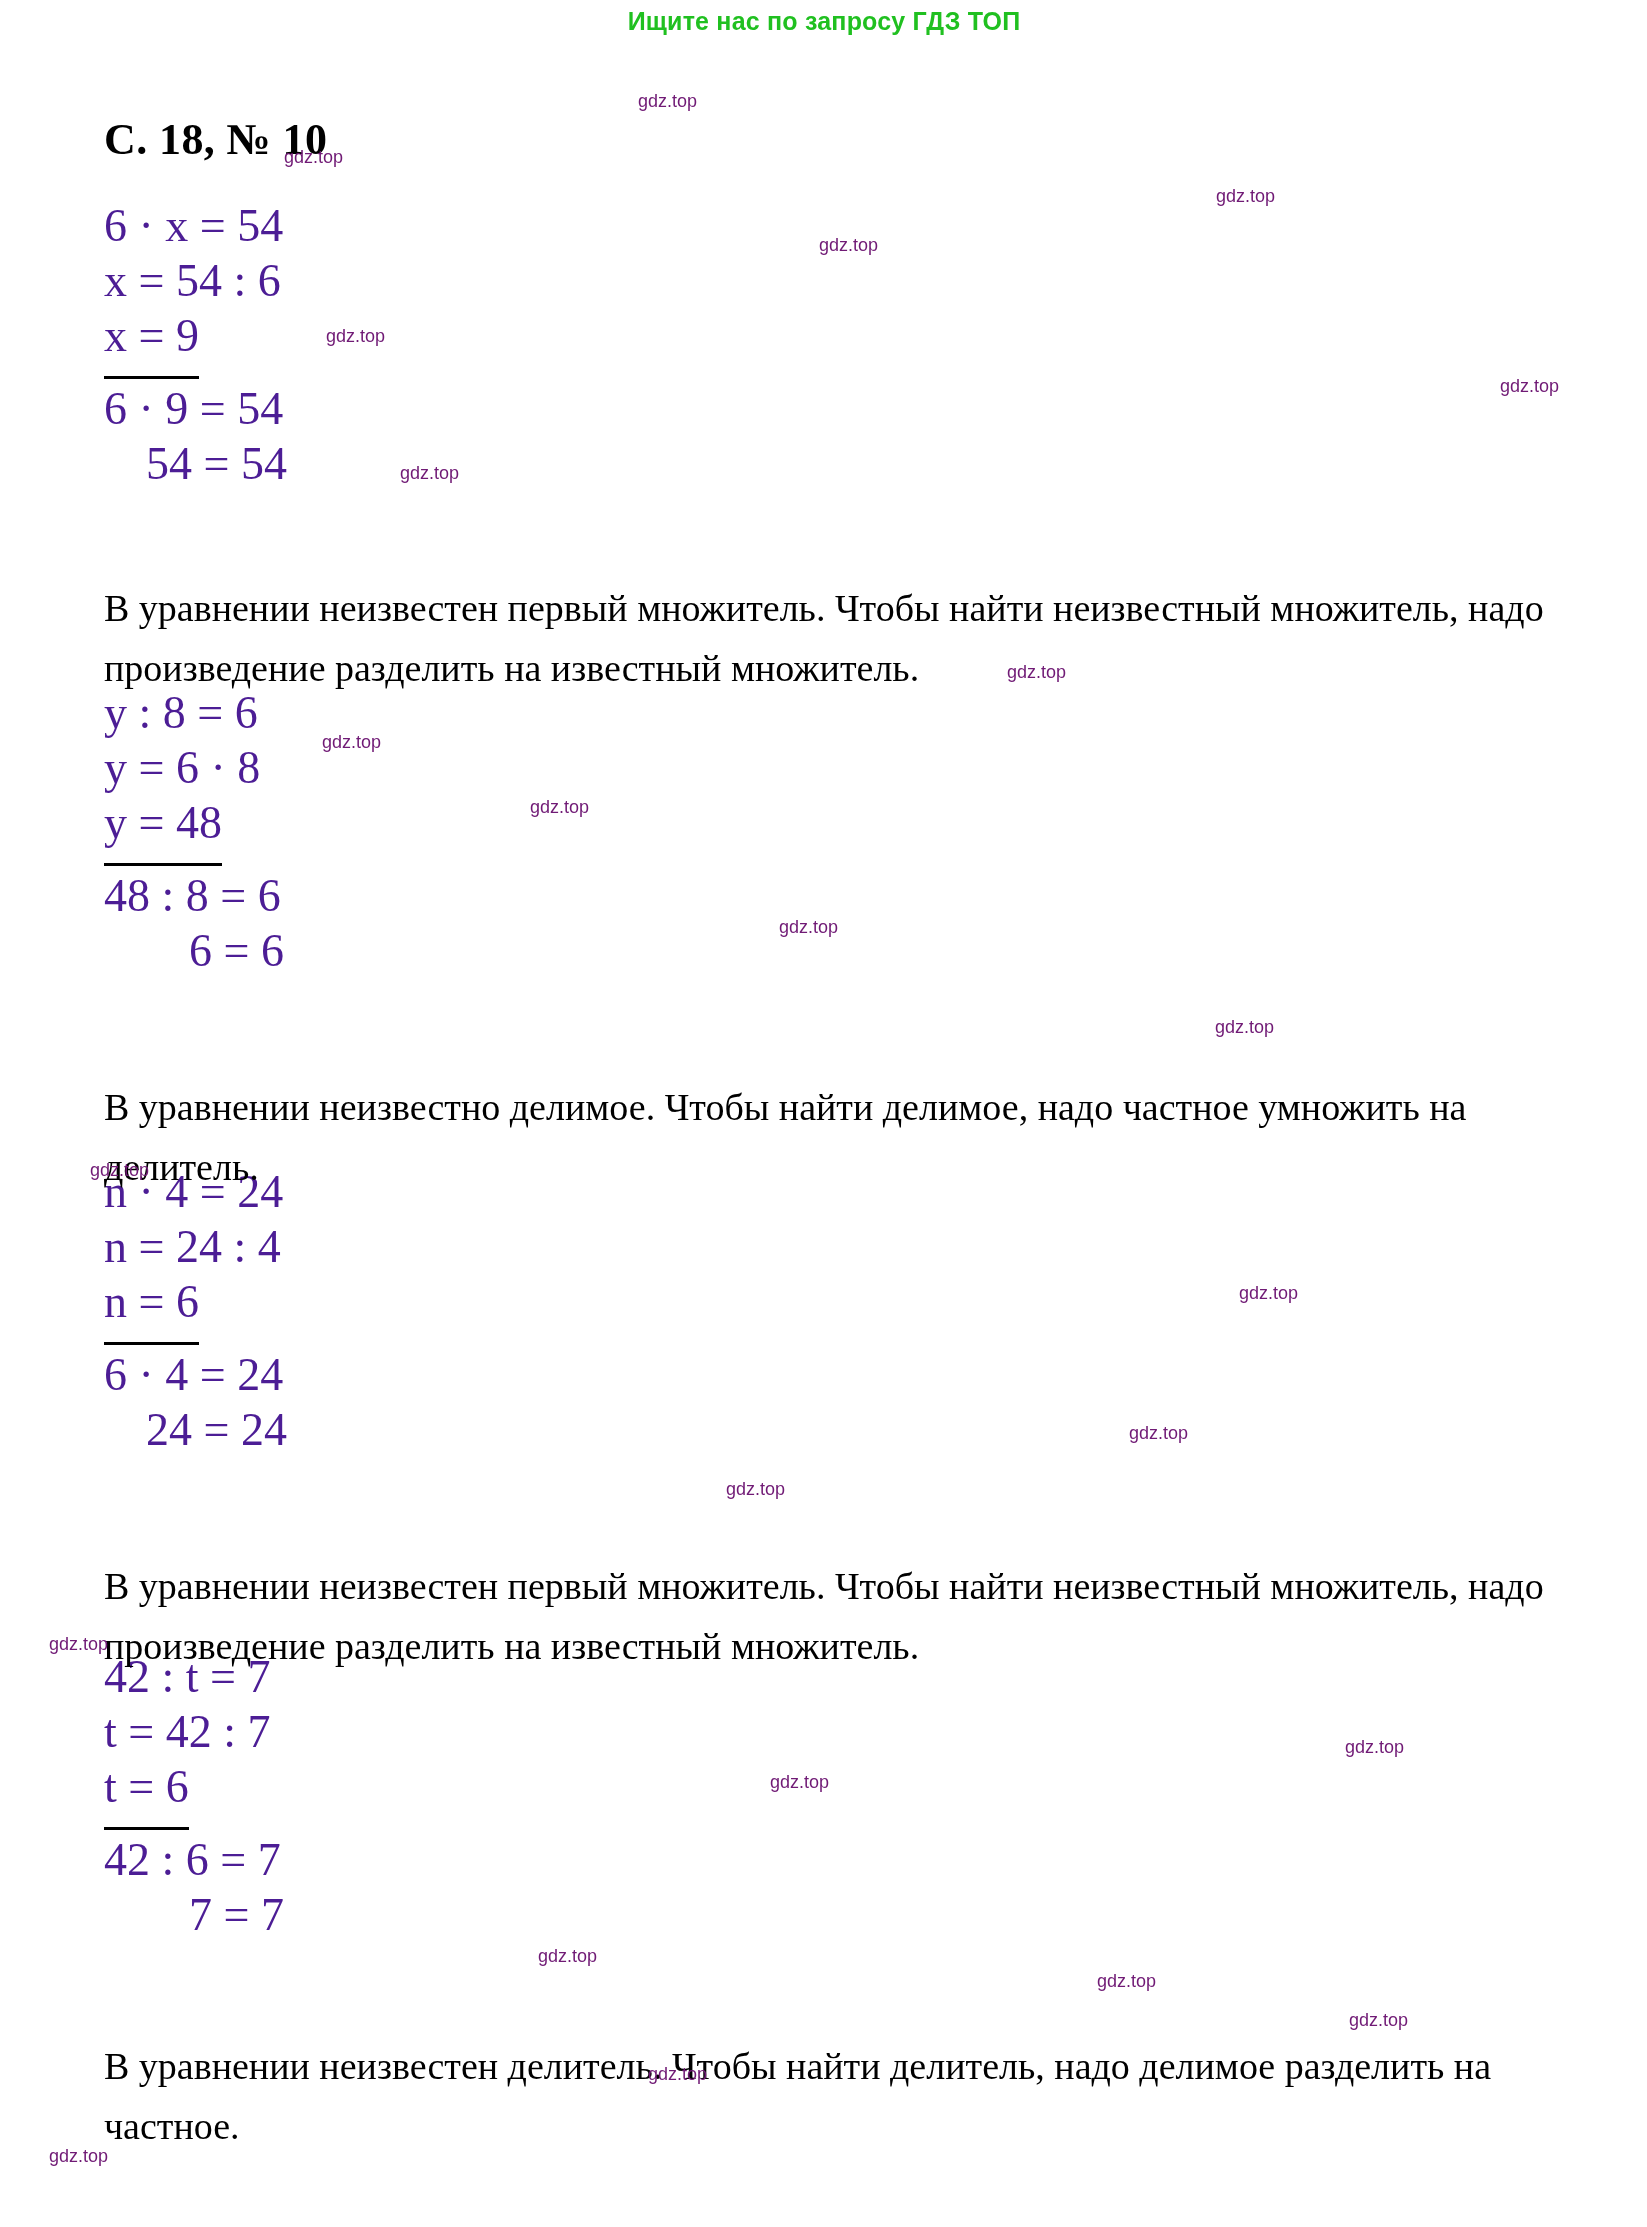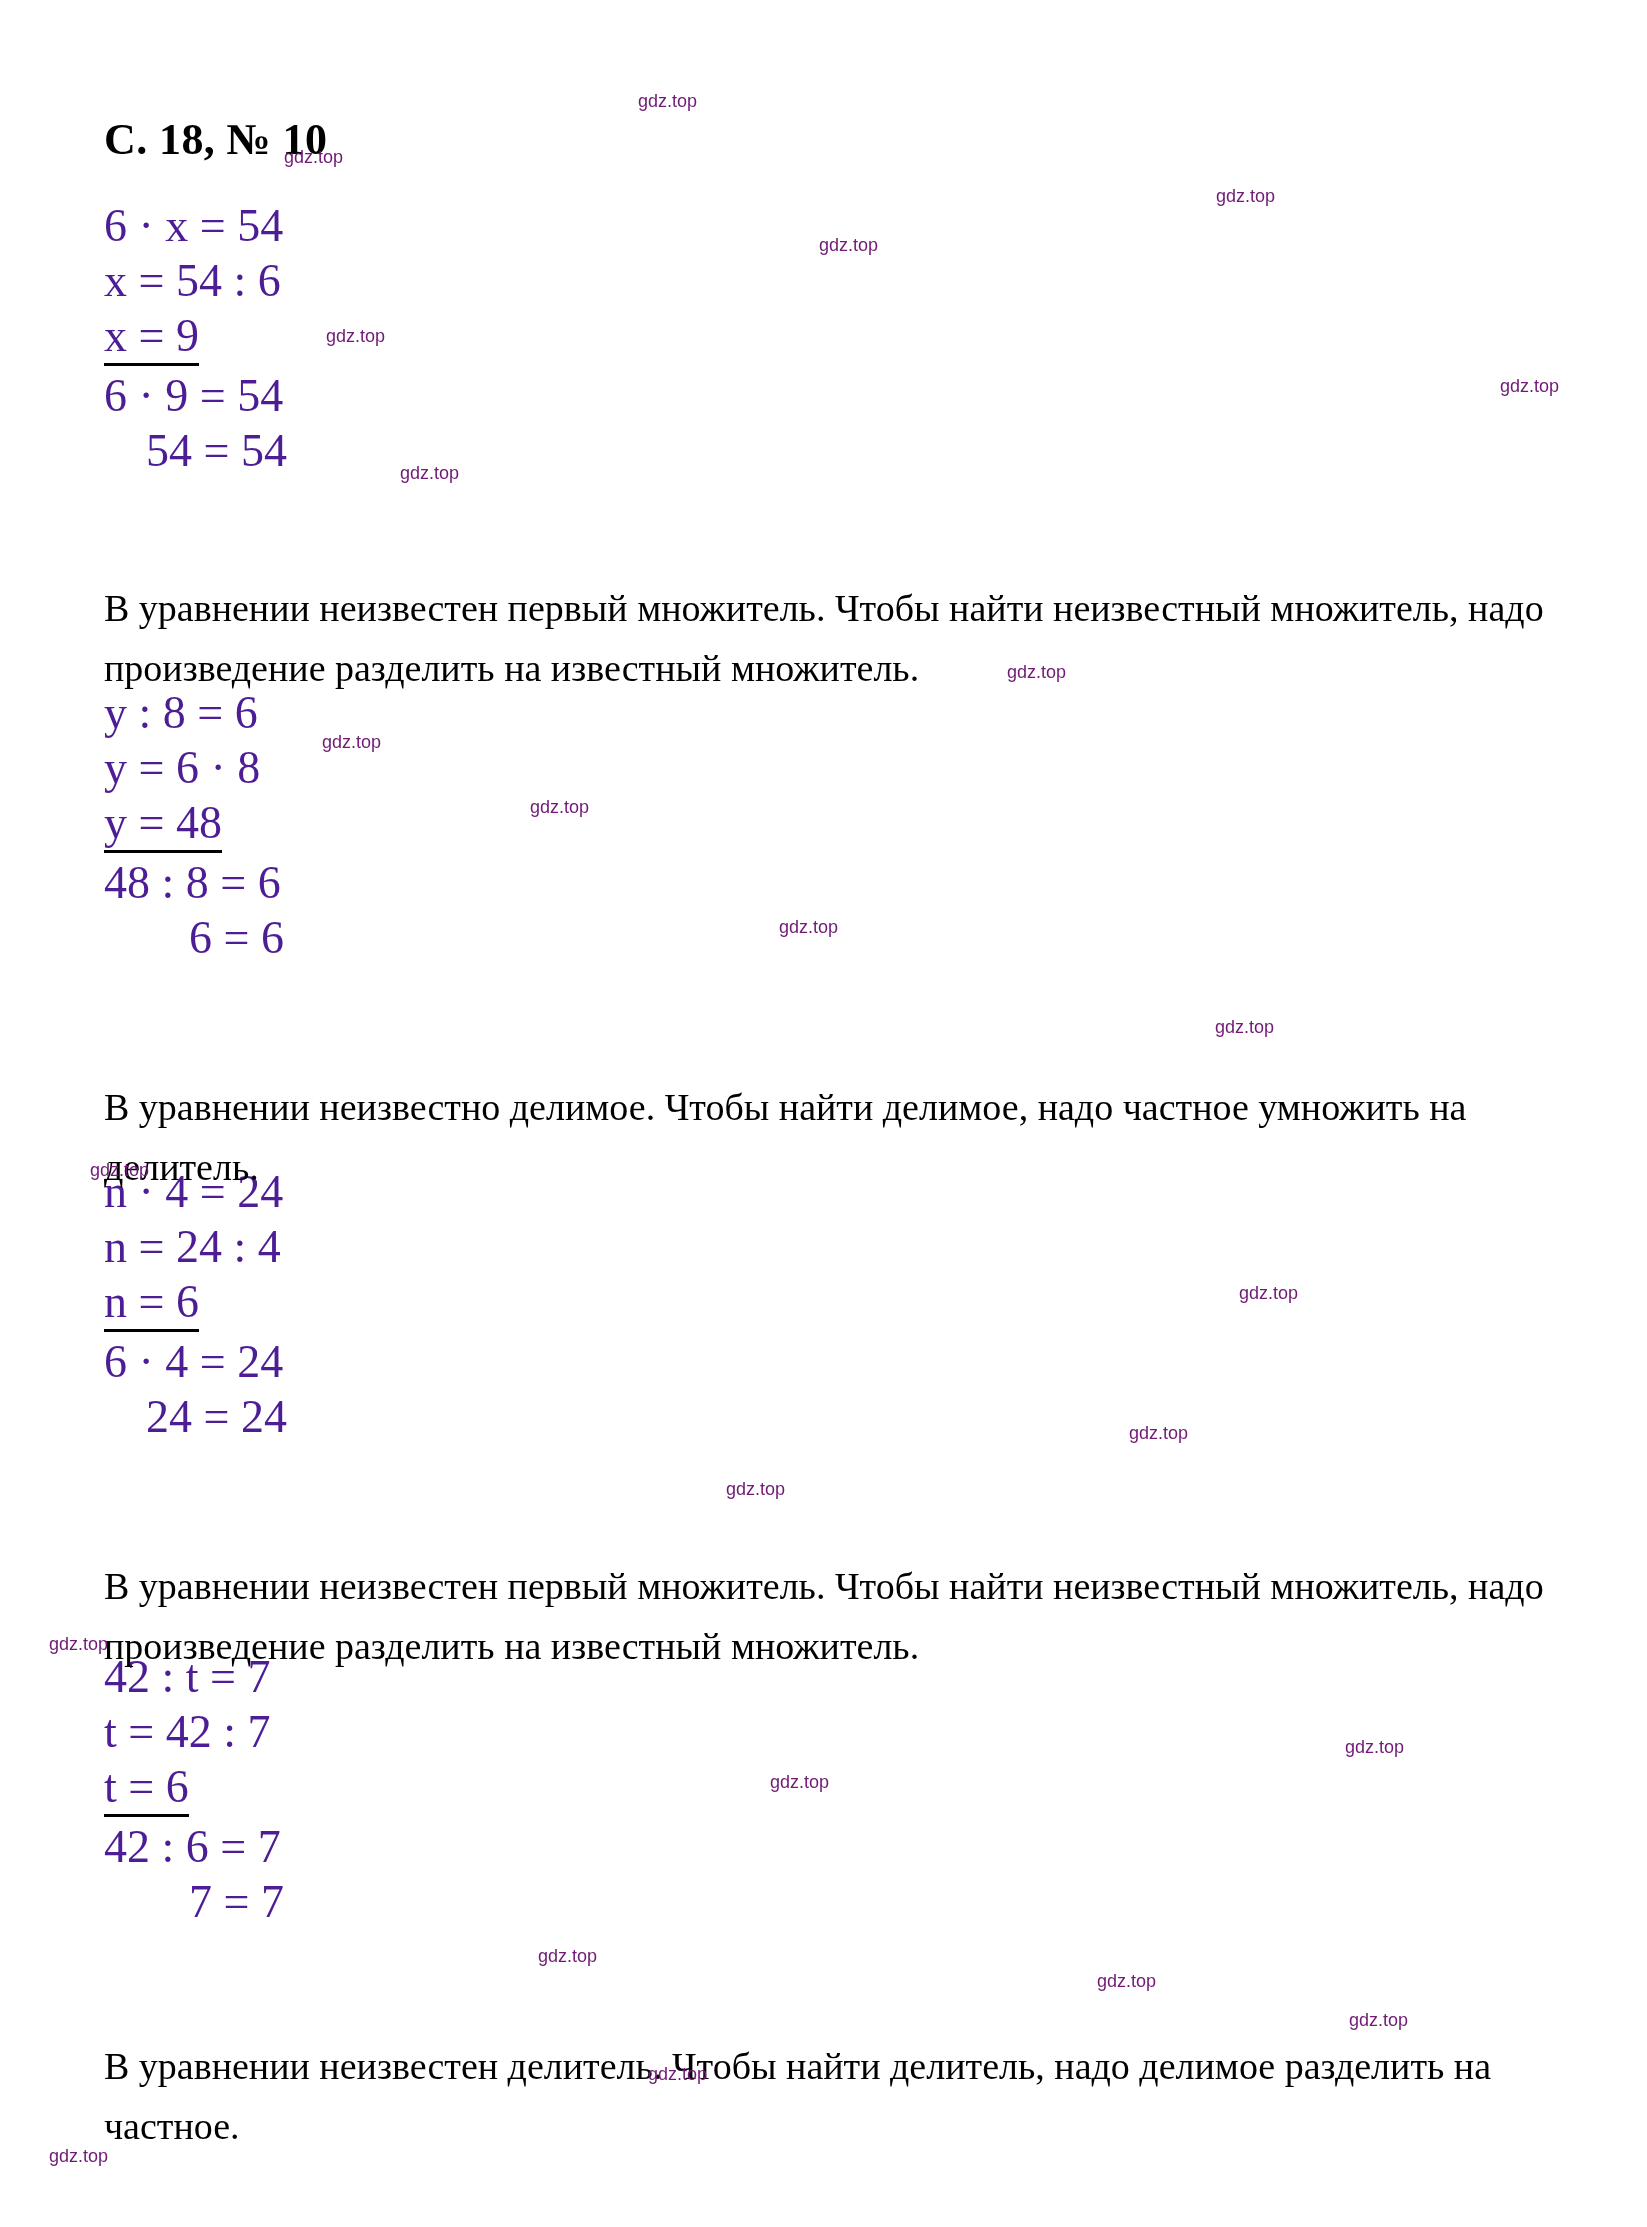--- a/index.html
+++ b/index.html
@@ -65,21 +65,21 @@
     color: #4c1d95;
     white-space: pre;
   }
   .eq-line {
     display: block;
     white-space: pre;
   }
   .eq-line.underlined {
     display: inline-block;
     border-bottom: 3.3px solid #000;
-    padding-bottom: 0;
+    padding-bottom: 13px;
     margin-bottom: 1.6px;
   }
   .eq-line.indent-1 { padding-left: 42px; }
   .eq-line.indent-2 { padding-left: 85px; }
 
   .para {
     position: absolute;
     left: 104px;
     width: 1468px;
     font-family: "Liberation Serif", "DejaVu Serif", serif;
@@ -111,20 +111,21 @@
     color: #4c0f7c;
     white-space: nowrap;
   }
   .footer-sep { padding: 0 8.2px; }
 </style>
 </head>
 <body>
 
 <div class="page">
 
+  <div class="promo-banner" style="color: rgb(32, 192, 32);">Ищите нас по запросу ГДЗ ТОП</div>
 
   <h1 class="page-title">С. 18, № 10</h1>
 
   <div class="content">
 
   <div class="eq-block" style="top: 198px; left: 104px;"><div><span class="eq-line">6 · x = 54</span></div><div><span class="eq-line">x = 54 : 6</span></div><div><span class="eq-line underlined">x = 9</span></div><div><span class="eq-line">6 · 9 = 54</span></div><div><span class="eq-line indent-1">54 = 54</span></div></div>
       <div class="eq-block" style="top: 685px; left: 104px;"><div><span class="eq-line">y : 8 = 6</span></div><div><span class="eq-line">y = 6 · 8</span></div><div><span class="eq-line underlined">y = 48</span></div><div><span class="eq-line">48 : 8 = 6</span></div><div><span class="eq-line indent-2">6 = 6</span></div></div>
       <div class="eq-block" style="top: 1164px; left: 104px;"><div><span class="eq-line">n · 4 = 24</span></div><div><span class="eq-line">n = 24 : 4</span></div><div><span class="eq-line underlined">n = 6</span></div><div><span class="eq-line">6 · 4 = 24</span></div><div><span class="eq-line indent-1">24 = 24</span></div></div>
       <div class="eq-block" style="top: 1649px; left: 104px;"><div><span class="eq-line">42 : t = 7</span></div><div><span class="eq-line">t = 42 : 7</span></div><div><span class="eq-line underlined">t = 6</span></div><div><span class="eq-line">42 : 6 = 7</span></div><div><span class="eq-line indent-2">7 = 7</span></div></div>
       <p class="para" style="top: 540px;">В уравнении неизвестен первый множитель. Чтобы найти неизвестный множитель, надо произведение разделить на известный множитель.</p>

